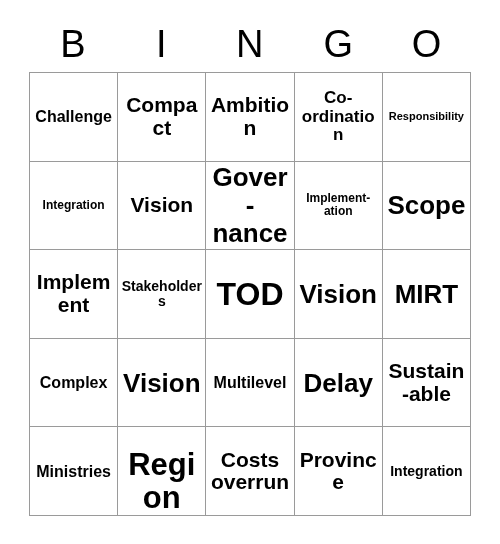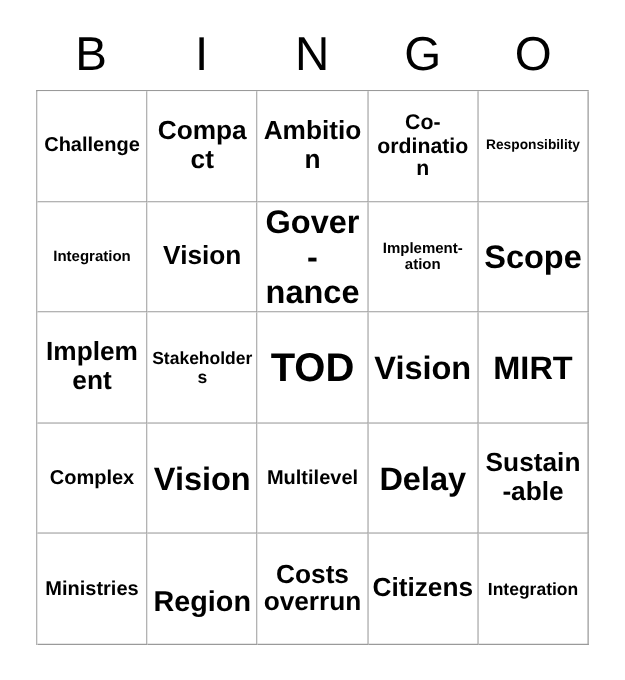--- a/index.html
+++ b/index.html
@@ -90,21 +90,21 @@
   }
 
   
   .fs-xs   { font-size: 11px; }
   .fs-sm   { font-size: 14px; }
   .fs-md   { font-size: 12px; }
   .fs-lg   { font-size: 16px; }
   .fs-xl   { font-size: 17px; }
   .fs-2xl  { font-size: 21px; }
   .fs-3xl  { font-size: 21px; }
-  .fs-4xl  { font-size: 23px; margin-top: 20px; }
+  .fs-4xl  { font-size: 31px; margin-top: 20px; }
   .fs-5xl  { font-size: 26px; }
   .fs-6xl  { font-size: 32px; }
 </style>
 </head>
 <body>
 
 <div id="bingo-card">
 
   <div id="header-row">
     <div class="header-letter">B</div>
@@ -192,21 +192,21 @@
       <div class="bingo-cell">
           <span class="cell-text fs-lg">Ministries</span>
         </div>
       <div class="bingo-cell">
           <span class="cell-text fs-4xl">Region</span>
         </div>
       <div class="bingo-cell">
           <span class="cell-text fs-3xl">Costs overrun</span>
         </div>
       <div class="bingo-cell">
-          <span class="cell-text fs-3xl">Citizens</span>
+          <span class="cell-text fs-3xl">Province</span>
         </div>
       <div class="bingo-cell">
           <span class="cell-text fs-sm">Integration</span>
         </div>
     </div>
 
   </div>
 </div>
 
 </body></html>

